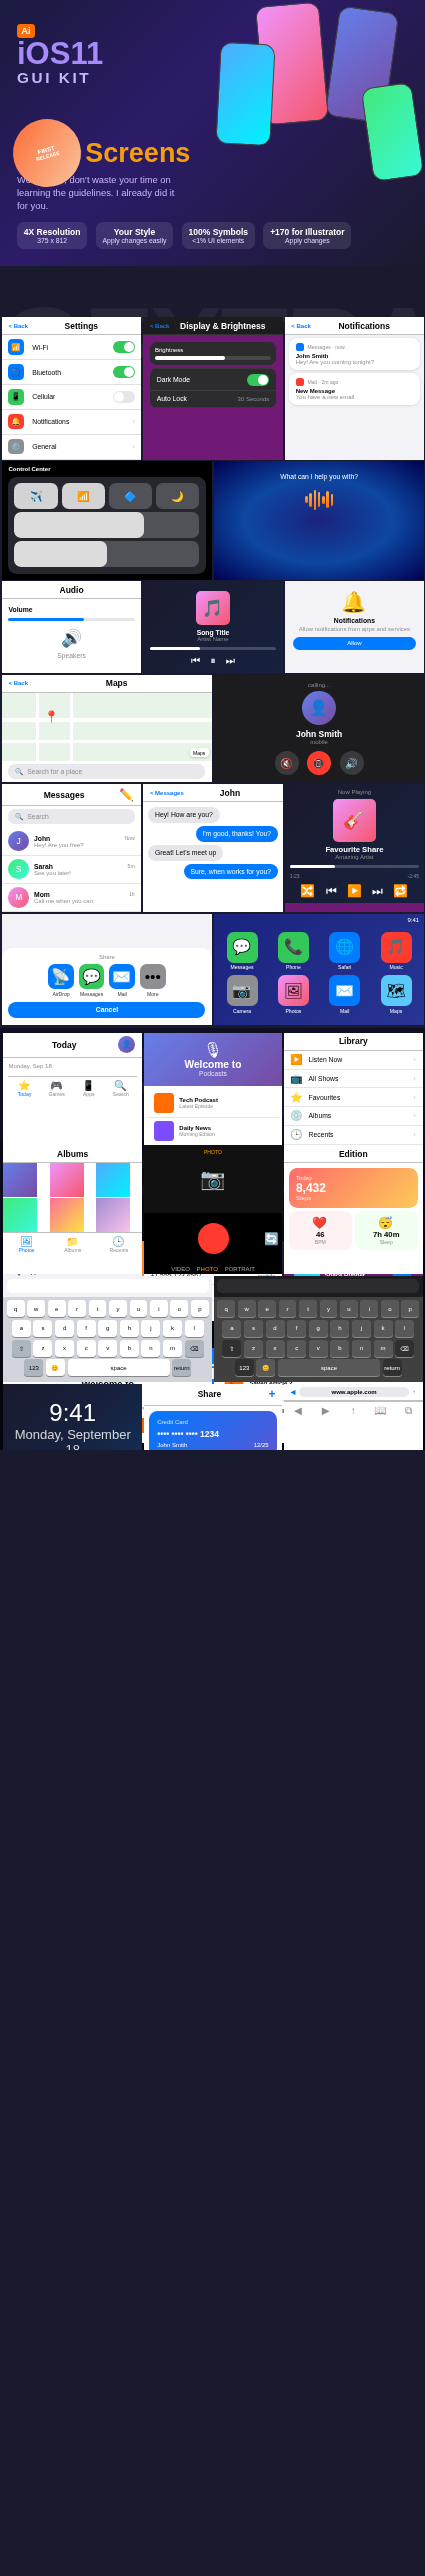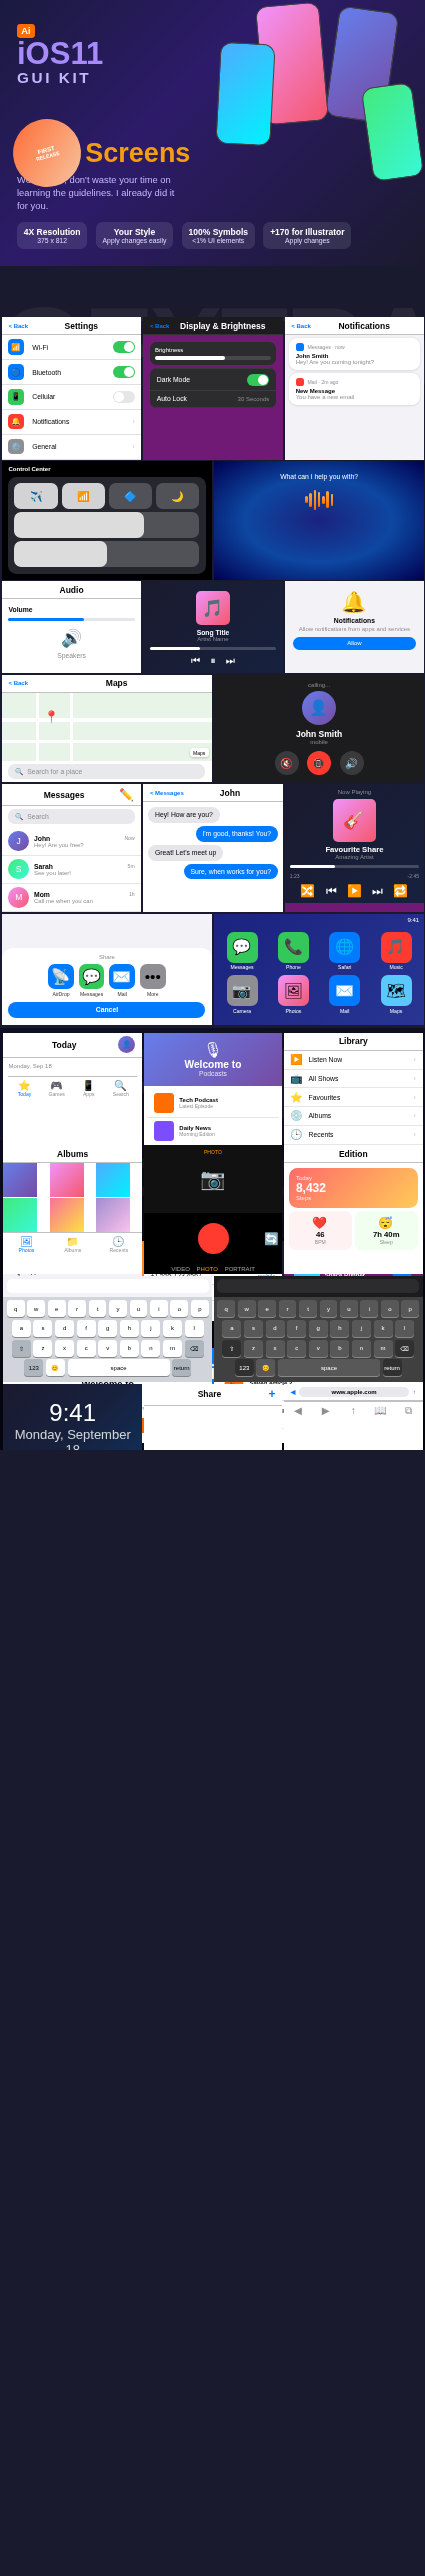--- a/index.html
+++ b/index.html
@@ -1365,20 +1365,30 @@
           </div>
         </div>
       </div>
 
       <div class="mini-screen">
         <div class="ios-nav-bar">
           <span></span>
           <span class="ios-nav-title">Share</span>
           <span style="font-size:12px;color:#007aff;">+</span>
         </div>
+        <div style="padding:5.1px;">
+          <div style="background:linear-gradient(135deg,#007aff,#5856d6);border-radius:8.5px;padding:8.5px;color:#fff;margin-bottom:3.4px;">
+            <div style="font-size:6px;opacity:0.8;">Credit Card</div>
+            <div style="font-size:8.5px;font-weight:700;margin-top:3.4px;">•••• •••• •••• 1234</div>
+            <div style="display:flex;justify-content:space-between;margin-top:3.4px;font-size:6px;">
+              <span>John Smith</span>
+              <span>12/25</span>
+            </div>
+          </div>
+        </div>
       </div>
 
       <div class="mini-screen">
         <div class="ios-nav-bar">
           <span style="font-size:6px;color:#007aff;">◀</span>
           <div style="background:#e8e8ed;border-radius:5.1px;padding:1.7px 5.1px;font-size:6px;flex:1;margin:0 3.4px;text-align:center;">www.apple.com</div>
           <span style="font-size:6px;color:#007aff;">↑</span>
         </div>
         <div class="ios-tab-bar">
           <div class="ios-tab-item">

